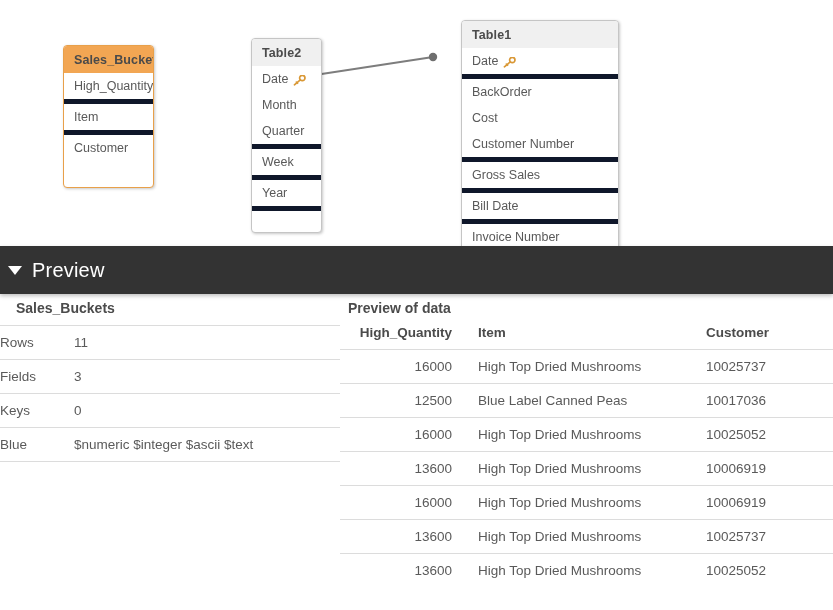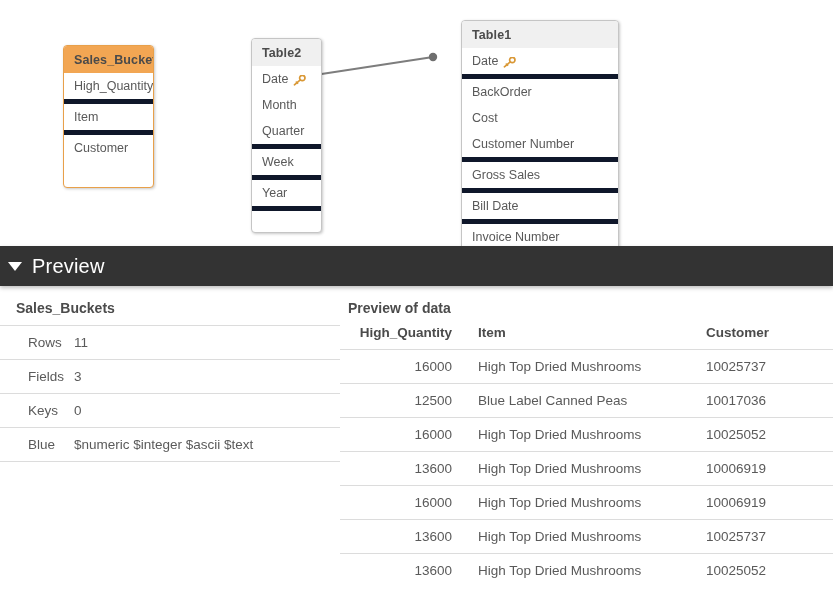--- a/index.html
+++ b/index.html
@@ -66,21 +66,21 @@
     gap: 5px;
   }
   .tbl-field.sep { border-top: 5px solid #0f172a; }
   .tbl-field.blank { height: 26px; }
   .key-icon { display: inline-block; line-height: 0; }
 
   
   .preview-bar {
     position: absolute;
     left: 0; top: 246px;
-    width: 833px; height: 40px;
+    width: 833px; height: 48px;
     background: #333333;
     display: flex;
     align-items: center;
     padding-left: 8px;
     box-shadow: 0 2px 4px rgba(0,0,0,0.25);
     z-index: 5;
   }
   .caret {
     width: 0; height: 0;
     border-left: 7px solid transparent;
@@ -118,21 +118,21 @@
   }
   .meta-table { width: 100%; border-collapse: collapse; }
   .meta-table td {
     font-size: 13.5px;
     color: #5a5a5a;
     border-top: 1px solid #dcdcdc;
     padding: 9px 0 9px 0;
     vertical-align: middle;
     white-space: nowrap;
   }
-  .meta-table tr td:first-child { padding-left: 28px; width: 74px; }
+  .meta-table tr td:first-child { padding-left: 0; width: 74px; }
   .meta-table tr:last-child td { border-bottom: 1px solid #dcdcdc; }
 
   .data-pane {
     flex: 1 1 auto;
     padding: 14px 0 0 0;
     overflow: hidden;
   }
   .data-title {
     font-size: 14px;
     font-weight: bold;

